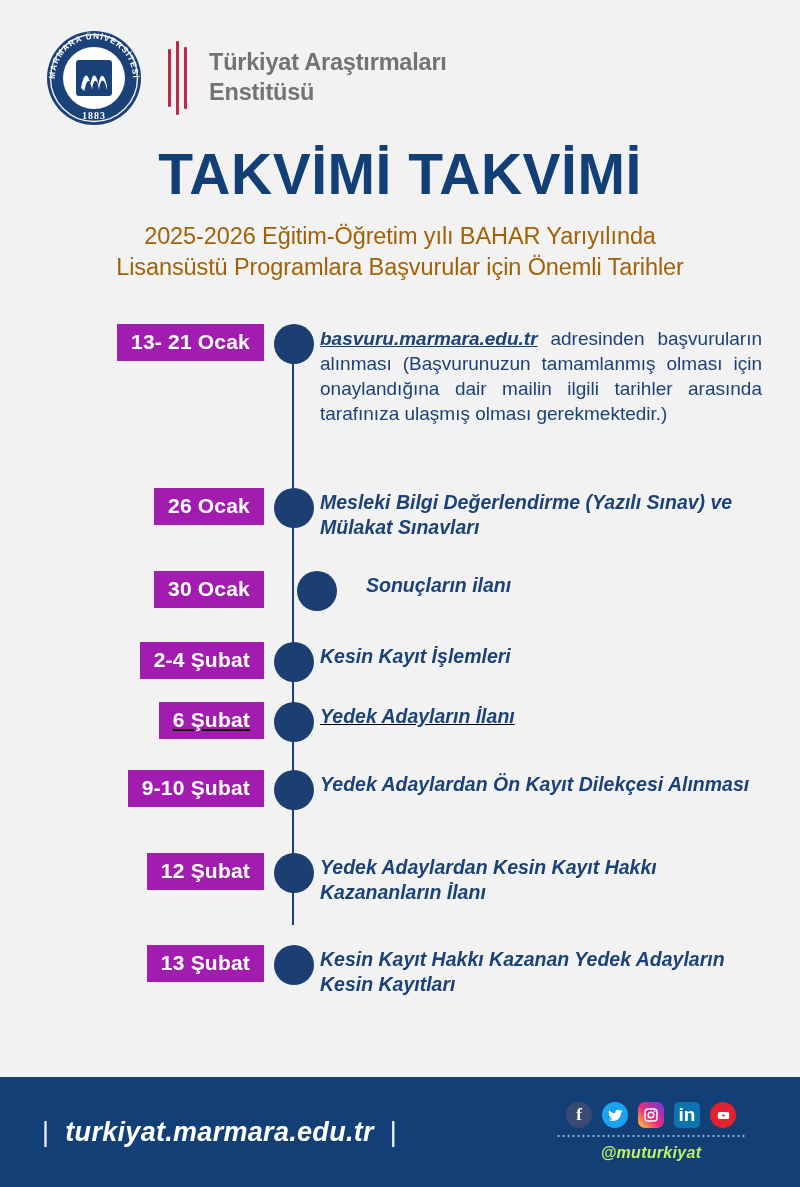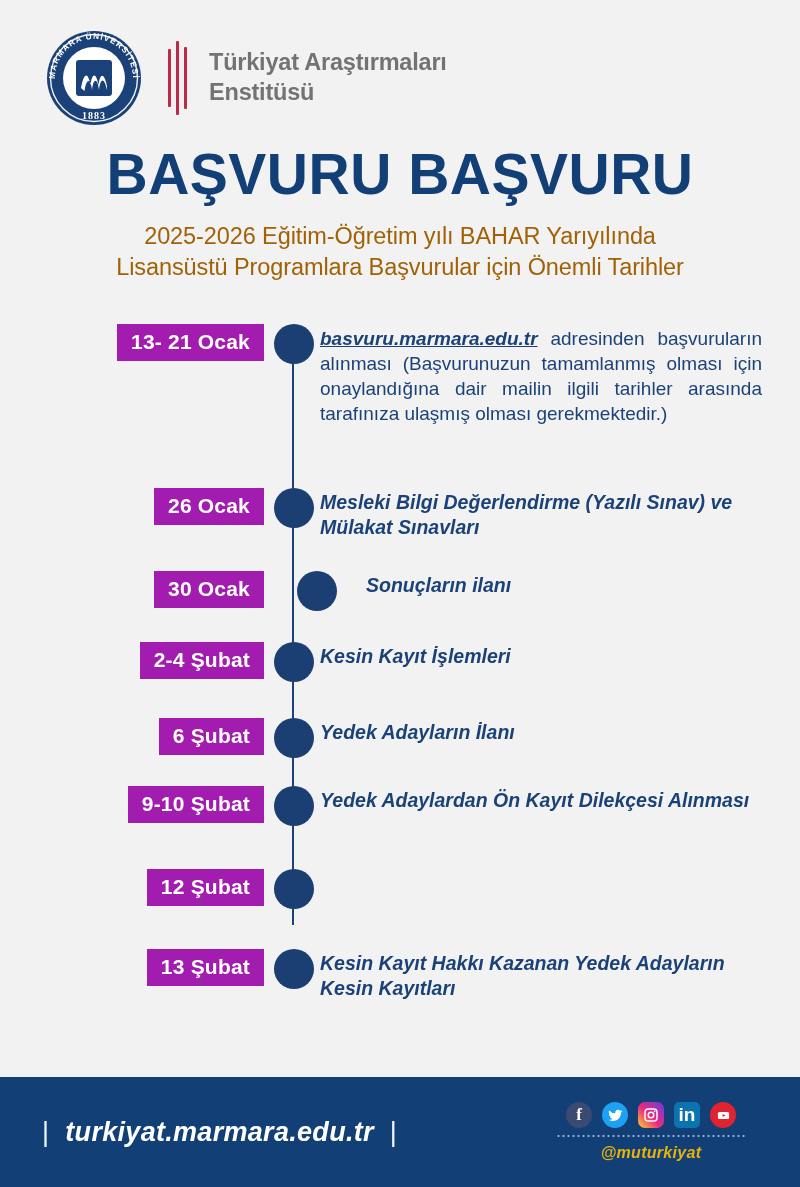--- a/index.html
+++ b/index.html
@@ -169,21 +169,21 @@
     font-weight: 800;
     font-style: italic;
     text-decoration: underline;
     color: #1b4278;
   }
 
   .r0 { margin-top: 0; }
   .r1 { margin-top: 62px; }
   .r2 { margin-top: 32px; gap: 23px; }
   .r3 { margin-top: 31px; }
-  .r4 { margin-top: 36px; }
+  .r4 { margin-top: 20px; text-decoration: underline; }
   .r5 { margin-top: 28px; }
   .r6 { margin-top: 43px; }
   .r7 { margin-top: 40px; }
 
   
   .footer {
     height: 110px;
     background: #123f76;
     display: flex;
     align-items: center;
@@ -233,21 +233,21 @@
   .s-li { background:#0a73b0; border-radius:5px; font-size:19px; font-family:"Liberation Sans", sans-serif; }
   .s-yt { background:#e0232e; border-radius:50%; }
   .dotted-line {
     width: 190px;
     height: 2px;
     background-image: radial-gradient(circle, #9fb4d2 0 1px, transparent 1.2px);
     background-size: 5px 2px;
     background-repeat: repeat-x;
   }
   .handle {
-    color: #eab308;
+    color: #bef264;
     font-size: 16px;
     font-style: italic;
     font-weight: 600;
     letter-spacing: .3px;
   }
 </style>
 </head>
 <body>
 
 <div class="page">
@@ -277,21 +277,21 @@
       <i></i>
         <i></i>
         <i></i>
     </div>
 
     <div class="org-name">Türkiyat Araştırmaları
 Enstitüsü</div>
   </div>
 
   <div class="title-block">
-    <h1 class="main-title">BAŞVURU BAŞVURU</h1>
+    <h1 class="main-title">TAKVİMİ TAKVİMİ</h1>
     <div class="subtitle">
       <span>2025-2026 Eğitim-Öğretim yılı BAHAR Yarıyılında</span>
       <span>Lisansüstü Programlara Başvurular için Önemli Tarihler</span>
     </div>
   </div>
 
   <div class="timeline">
     <div class="spine"></div>
 
     <div class="row r0">
@@ -365,20 +365,23 @@
         <p class="desc">Yedek Adaylardan Ön Kayıt Dilekçesi Alınması</p>
       </div>
     </div>
 
     <div class="row r6">
       <div class="date-cell">
         <div class="date-badge">12 Şubat</div>
       </div>
       <div class="dot-cell">
         <div class="dot"></div>
+      </div>
+      <div class="desc-cell">
+        <p class="desc">Yedek Adaylardan Kesin Kayıt Hakkı Kazananların İlanı</p>
       </div>
     </div>
 
     <div class="row r7">
       <div class="date-cell">
         <div class="date-badge">13 Şubat</div>
       </div>
       <div class="dot-cell">
         <div class="dot"></div>
       </div>

